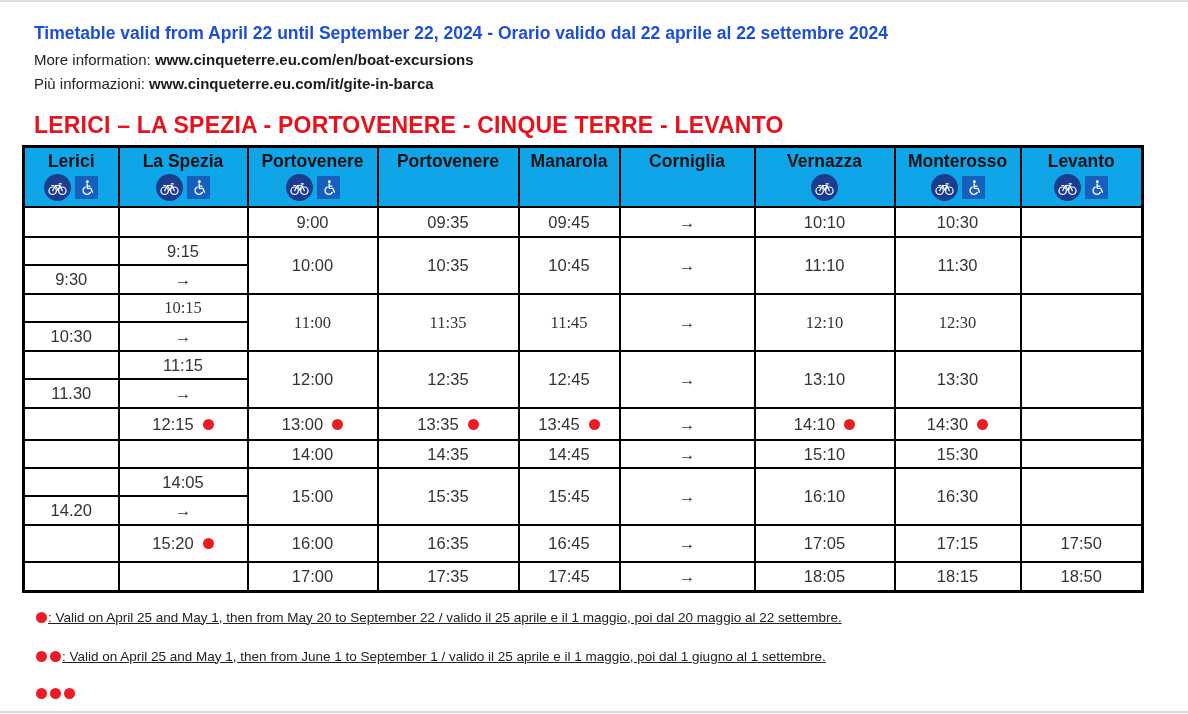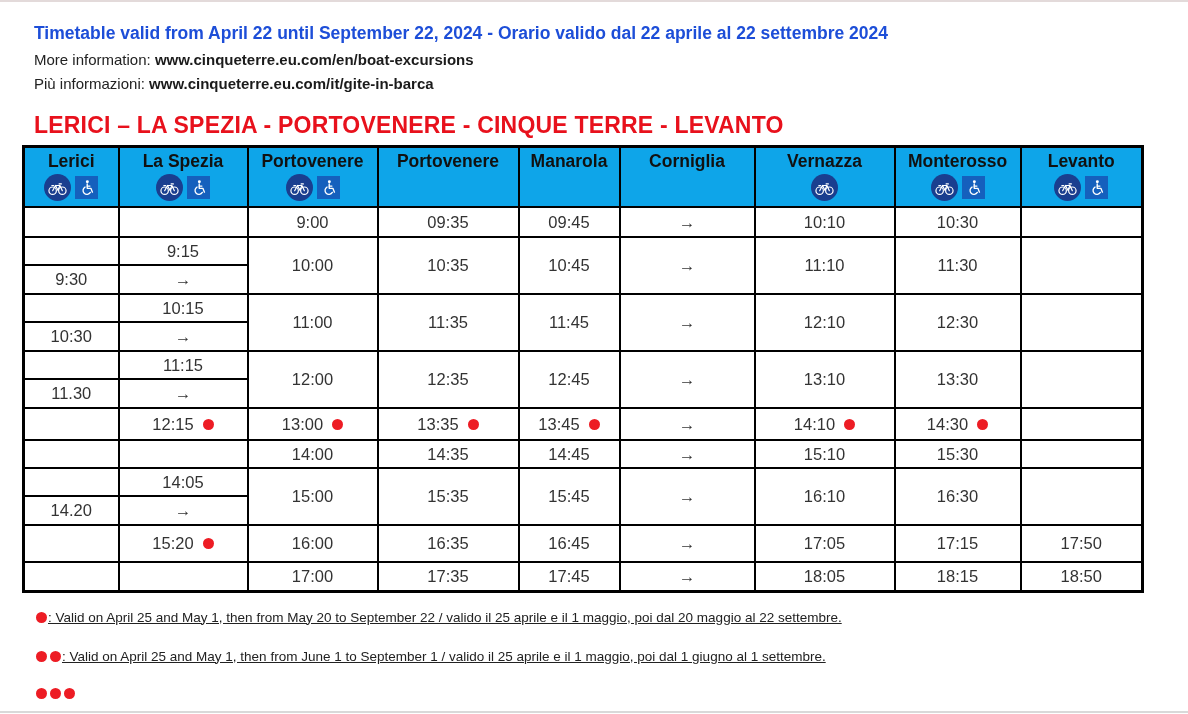--- a/index.html
+++ b/index.html
@@ -226,21 +226,21 @@
         <td rowspan="2"><span>10:45</span></td>
         <td rowspan="2" class="arrow">→</td>
         <td rowspan="2"><span>11:10</span></td>
         <td rowspan="2"><span>11:30</span></td>
         <td rowspan="2" class="gray"></td>
       </tr>
       <tr style="height: 29px;">
         <td><span>9:30</span></td>
         <td class="arrow">→</td>
       </tr>
-      <tr style="height: 28px;">
+      <tr style="height: 28px; font-family: Liberation Serif, serif;">
         <td class="gray"></td>
         <td><span>10:15</span></td>
         <td rowspan="2"><span>11:00</span></td>
         <td rowspan="2"><span>11:35</span></td>
         <td rowspan="2"><span>11:45</span></td>
         <td rowspan="2" class="arrow">→</td>
         <td rowspan="2"><span>12:10</span></td>
         <td rowspan="2"><span>12:30</span></td>
         <td rowspan="2" class="gray"></td>
       </tr>

